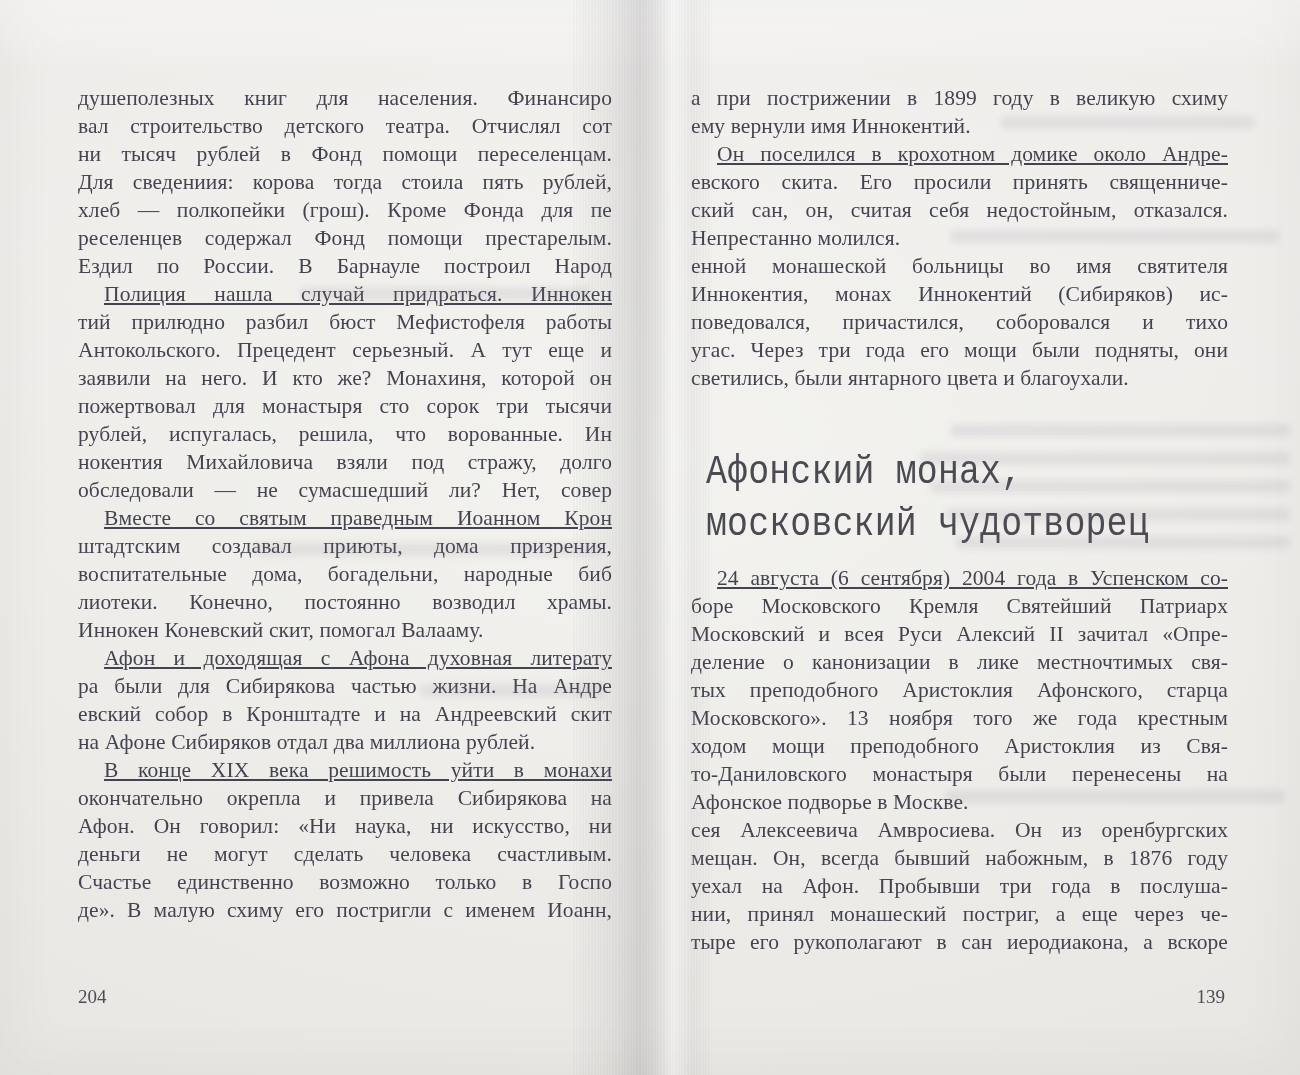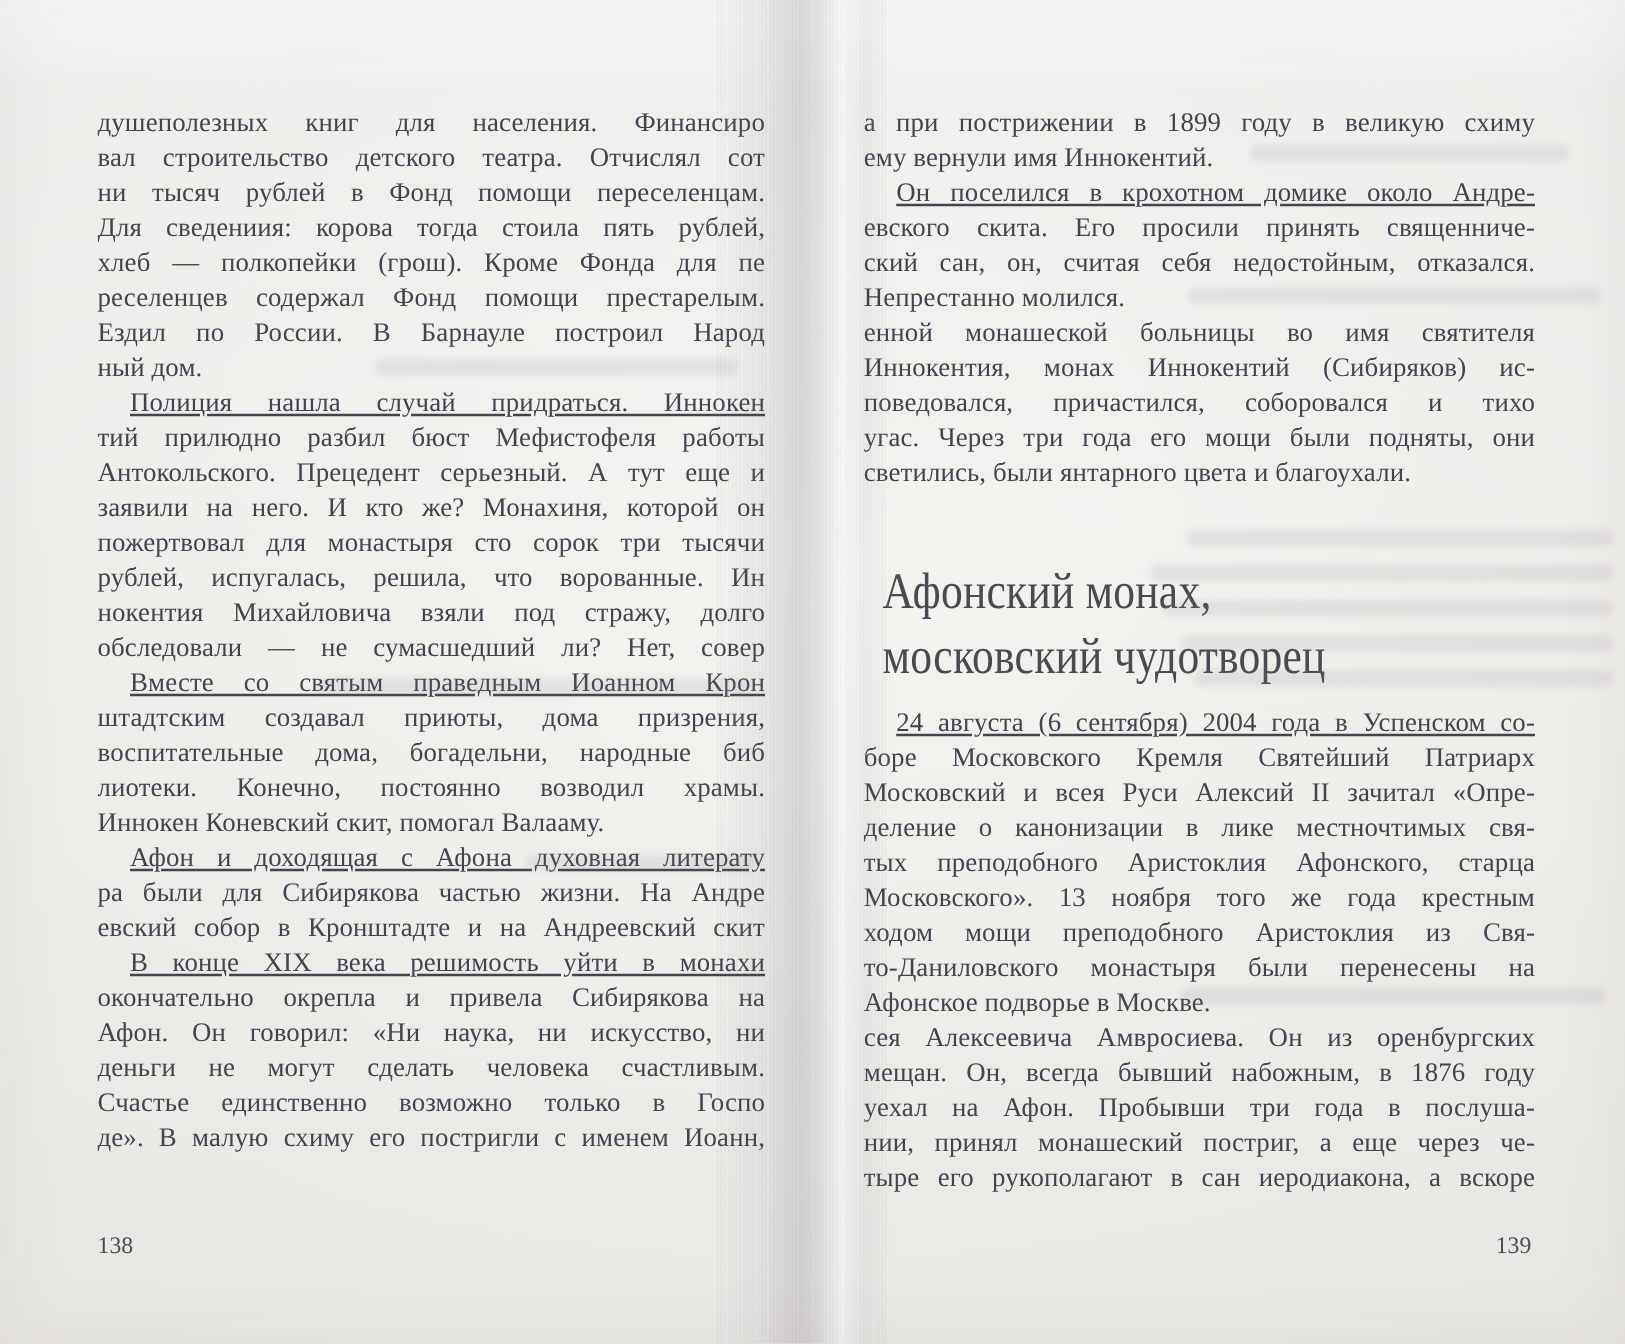--- a/index.html
+++ b/index.html
@@ -32,21 +32,21 @@
     text-align:justify; text-align-last:justify;
     overflow:hidden;
     white-space:normal;
   }
   .line.short  { text-align-last:left; }
   .line.indent { text-indent:26px;text-decoration:underline; }
 
   
   .heading {
     position:absolute; left:706px; top:446px; margin:0;
-    font-family:Liberation Serif, serif;
+    font-family:Liberation Mono, monospace;
     font-weight:300;
     color:#4b4a52;
   }
   .hline {
     display:block;
     font-size:41px; line-height:52px;
     white-space:nowrap;
     transform:scaleX(0.85); transform-origin:0 50%;
     letter-spacing:0.2px;
   }
@@ -90,21 +90,20 @@
 
   <div class="page-col left-col">
       <div class="para">
         <div class="line">душеполезных книг для населения. Финансиро</div>
         <div class="line">вал строительство детского театра. Отчислял сот</div>
         <div class="line">ни тысяч рублей в Фонд помощи переселенцам.</div>
         <div class="line">Для сведениия: корова тогда стоила пять рублей,</div>
         <div class="line">хлеб — полкопейки (грош). Кроме Фонда для пе</div>
         <div class="line">реселенцев содержал Фонд помощи престарелым.</div>
         <div class="line">Ездил по России. В Барнауле построил Народ</div>
-        <div class="line short">ный дом.</div>
       </div>
       <div class="para">
         <div class="line indent">Полиция нашла случай придраться. Иннокен</div>
         <div class="line">тий прилюдно разбил бюст Мефистофеля работы</div>
         <div class="line">Антокольского. Прецедент серьезный. А тут еще и</div>
         <div class="line">заявили на него. И кто же? Монахиня, которой он</div>
         <div class="line">пожертвовал для монастыря сто сорок три тысячи</div>
         <div class="line">рублей, испугалась, решила, что ворованные. Ин</div>
         <div class="line">нокентия Михайловича взяли под стражу, долго</div>
         <div class="line">обследовали — не сумасшедший ли? Нет, совер</div>
@@ -113,31 +112,32 @@
         <div class="line indent">Вместе со святым праведным Иоанном Крон</div>
         <div class="line">штадтским создавал приюты, дома призрения,</div>
         <div class="line">воспитательные дома, богадельни, народные биб</div>
         <div class="line">лиотеки. Конечно, постоянно возводил храмы.</div>
         <div class="line short">Иннокен Коневский скит, помогал Валааму.</div>
       </div>
       <div class="para">
         <div class="line indent">Афон и доходящая с Афона духовная литерату</div>
         <div class="line">ра были для Сибирякова частью жизни. На Андре</div>
         <div class="line">евский собор в Кронштадте и на Андреевский скит</div>
+        <div class="line short">на Афоне Сибиряков отдал два миллиона рублей.</div>
       </div>
       <div class="para">
         <div class="line indent">В конце XIX века решимость уйти в монахи</div>
         <div class="line">окончательно окрепла и привела Сибирякова на</div>
         <div class="line">Афон. Он говорил: «Ни наука, ни искусство, ни</div>
         <div class="line">деньги не могут сделать человека счастливым.</div>
         <div class="line">Счастье единственно возможно только в Госпо</div>
         <div class="line">де». В малую схиму его постригли с именем Иоанн,</div>
       </div>
     </div>
-  <div class="pagenum pagenum-left">138</div>
+  <div class="pagenum pagenum-left">204</div>
 
   <div class="page-col right-top-col">
       <div class="para">
         <div class="line">а при пострижении в 1899 году в великую схиму</div>
         <div class="line short">ему вернули имя Иннокентий.</div>
       </div>
       <div class="para">
         <div class="line indent">Он поселился в крохотном домике около Андре-</div>
         <div class="line">евского скита. Его просили принять священниче-</div>
         <div class="line">ский сан, он, считая себя недостойным, отказался.</div>

